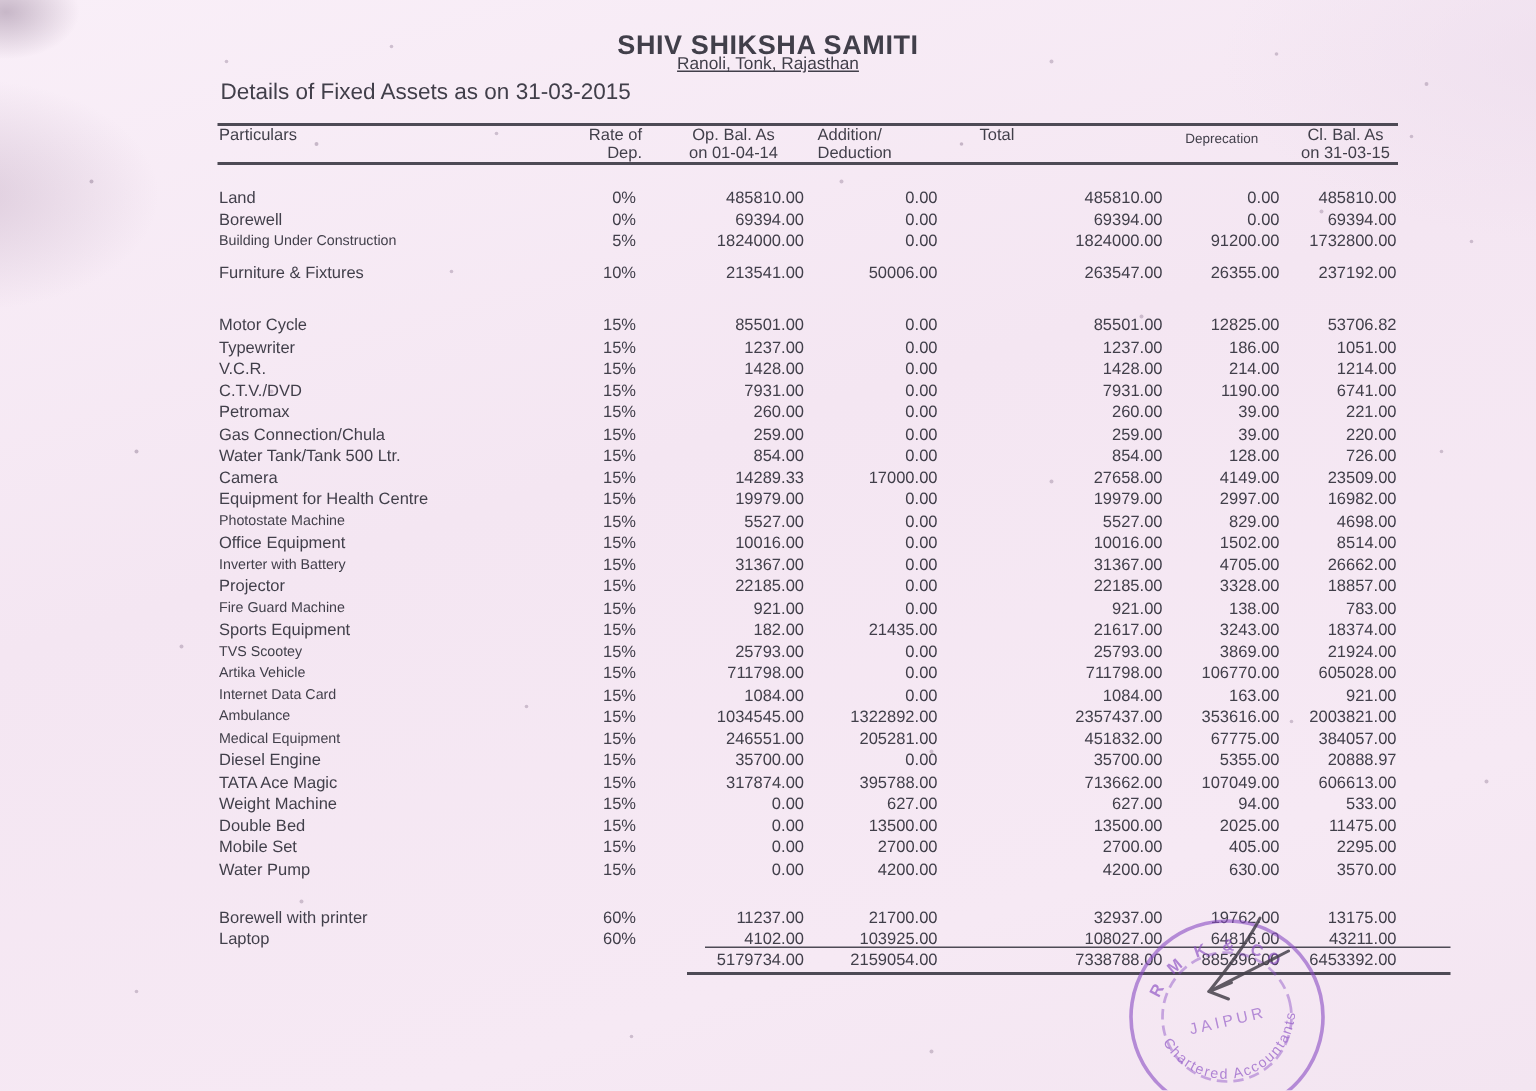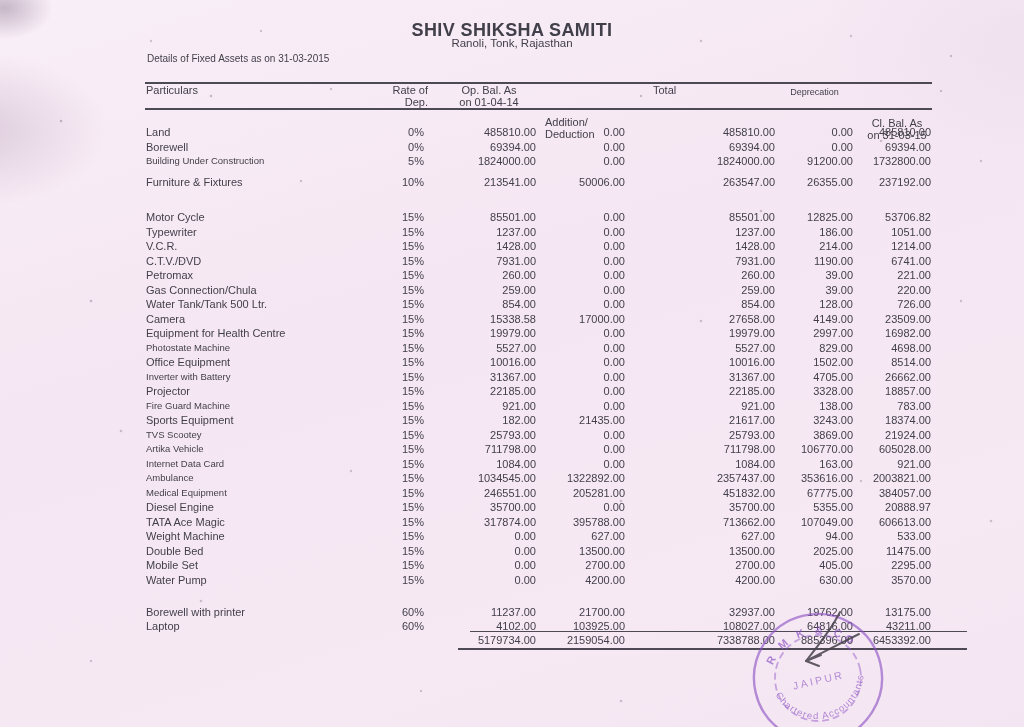--- a/index.html
+++ b/index.html
@@ -34,40 +34,40 @@
       200px 600px 0 .3px rgba(110,85,115,.3), 420px 690px 0 .2px rgba(110,85,115,.3),
       620px 700px 0 .3px rgba(110,85,115,.3), 90px 660px 0 .2px rgba(110,85,115,.3),
       300px 180px 0 .2px rgba(110,85,115,.3), 760px 210px 0 .3px rgba(110,85,115,.3),
       980px 160px 0 .2px rgba(110,85,115,.3), 60px 120px 0 .3px rgba(110,85,115,.35),
       150px 40px 0 .2px rgba(110,85,115,.3), 260px 30px 0 .2px rgba(110,85,115,.3),
       700px 40px 0 .3px rgba(110,85,115,.3), 850px 35px 0 .2px rgba(110,85,115,.3),
       950px 55px 0 .3px rgba(110,85,115,.3);
   }
   .title { position:absolute; top:20px; left:0; width:100%; text-align:center;
            font-size:18px; font-weight:bold; letter-spacing:.4px; }
-  .subtitle { position:absolute; top:37px; left:0; width:100%; text-align:center; font-size:11.5px; }
-  .caption { position:absolute; top:53px; left:147px; font-size:10px; }
+  .subtitle { position:absolute; top:37px; left:0; width:100%; text-align:center; font-size:11.5px;text-decoration:underline; }
+  .caption { position:absolute; top:53px; left:147px; font-size:15px; }
 
   .rule { position:absolute; background:#4d4a55; }
   #rule-header-top    { left:145px; top:82px;  width:787px; height:1.6px; }
   #rule-header-bottom { left:145px; top:108px; width:787px; height:1.6px; }
   #rule-totals-top    { left:470px; top:631px; width:497px; height:1.4px; }
   #rule-totals-bottom { left:458px; top:648px; width:509px; height:2px; }
 
   .grid { display:grid; grid-template-columns:234px 48px 108px 91px 148px 79px 82px; }
 
   #thead { position:absolute; left:146px; top:84px; width:790px; }
   .th { font-size:11px; line-height:12px; white-space:nowrap; }
   .th.col-particulars { text-align:left; }
   .th.col-rate        { text-align:right; padding-left:5px; }
   .th.col-opening     { text-align:center; padding-left:14px; }
-  .th.col-addition    { text-align:left; padding-left:9px;margin-top:32px; }
+  .th.col-addition    { text-align:left; padding-left:9px; }
   .th.col-total       { text-align:left; padding-left:26px; }
   .th.col-depreciation{ text-align:center; font-size:9px; padding-top:2px; }
-  .th.col-closing     { text-align:center; padding-left:4px;margin-top:33px; }
+  .th.col-closing     { text-align:center; padding-left:4px; }
 
   #tbody { position:absolute; left:146px; top:125px; width:790px; }
   .tr { height:14.5px; }
   .td { font-size:11px; line-height:14.5px; white-space:nowrap; overflow:visible; }
   .td.col-particulars { text-align:left; }
   .td.col-rate        { text-align:right; padding-right:4px; }
   .td.col-opening     { text-align:right; }
   .td.col-addition    { text-align:right; padding-right:2px; }
   .td.col-total       { text-align:right; }
   .td.col-depreciation{ text-align:right; padding-right:1px; }
@@ -225,21 +225,21 @@
         <div class="td col-rate">15%</div>
         <div class="td col-opening">854.00</div>
         <div class="td col-addition">0.00</div>
         <div class="td col-total">854.00</div>
         <div class="td col-depreciation">128.00</div>
         <div class="td col-closing">726.00</div>
       </div>
       <div class="tr grid">
         <div class="td col-particulars">Camera</div>
         <div class="td col-rate">15%</div>
-        <div class="td col-opening">15338.58</div>
+        <div class="td col-opening">14289.33</div>
         <div class="td col-addition">17000.00</div>
         <div class="td col-total">27658.00</div>
         <div class="td col-depreciation">4149.00</div>
         <div class="td col-closing">23509.00</div>
       </div>
       <div class="tr grid">
         <div class="td col-particulars">Equipment for Health Centre</div>
         <div class="td col-rate">15%</div>
         <div class="td col-opening">19979.00</div>
         <div class="td col-addition">0.00</div>

